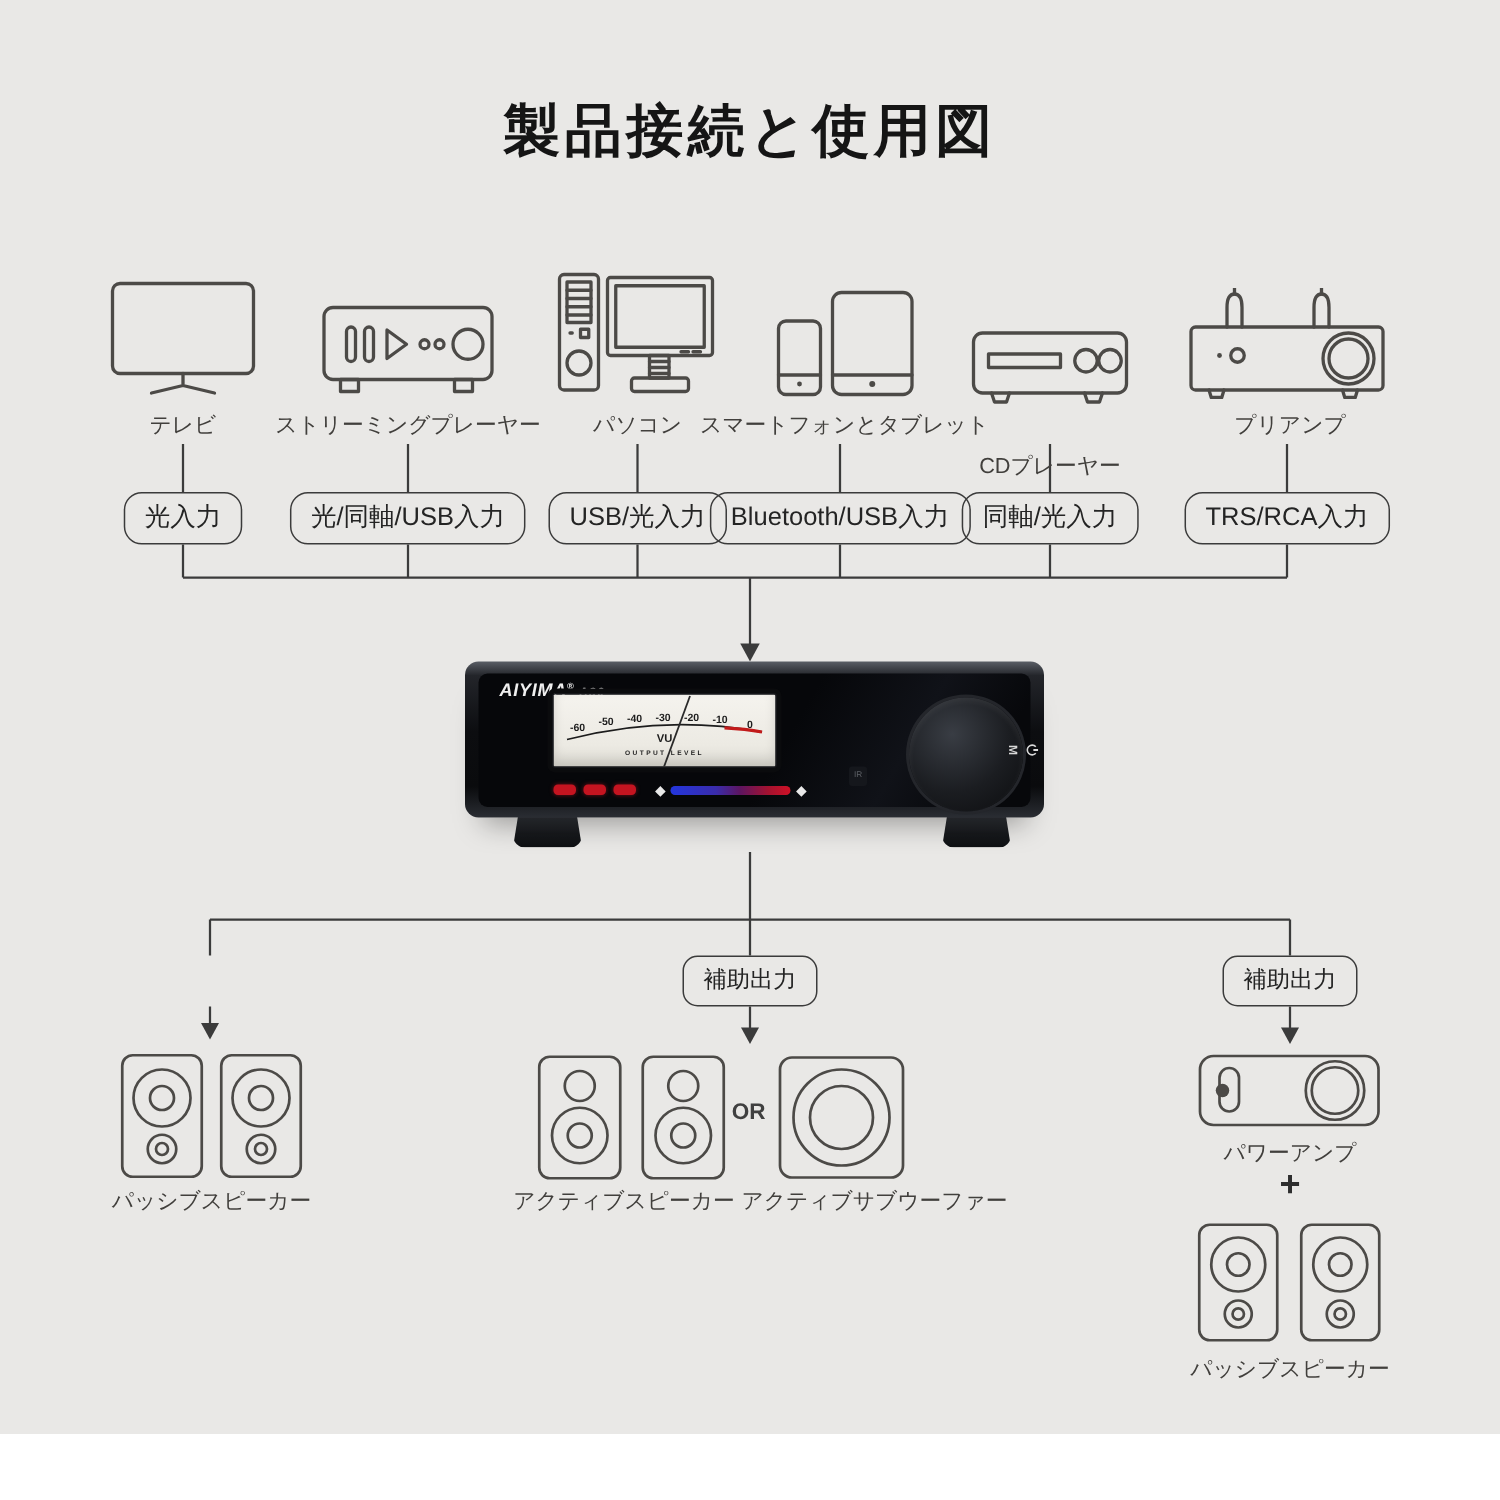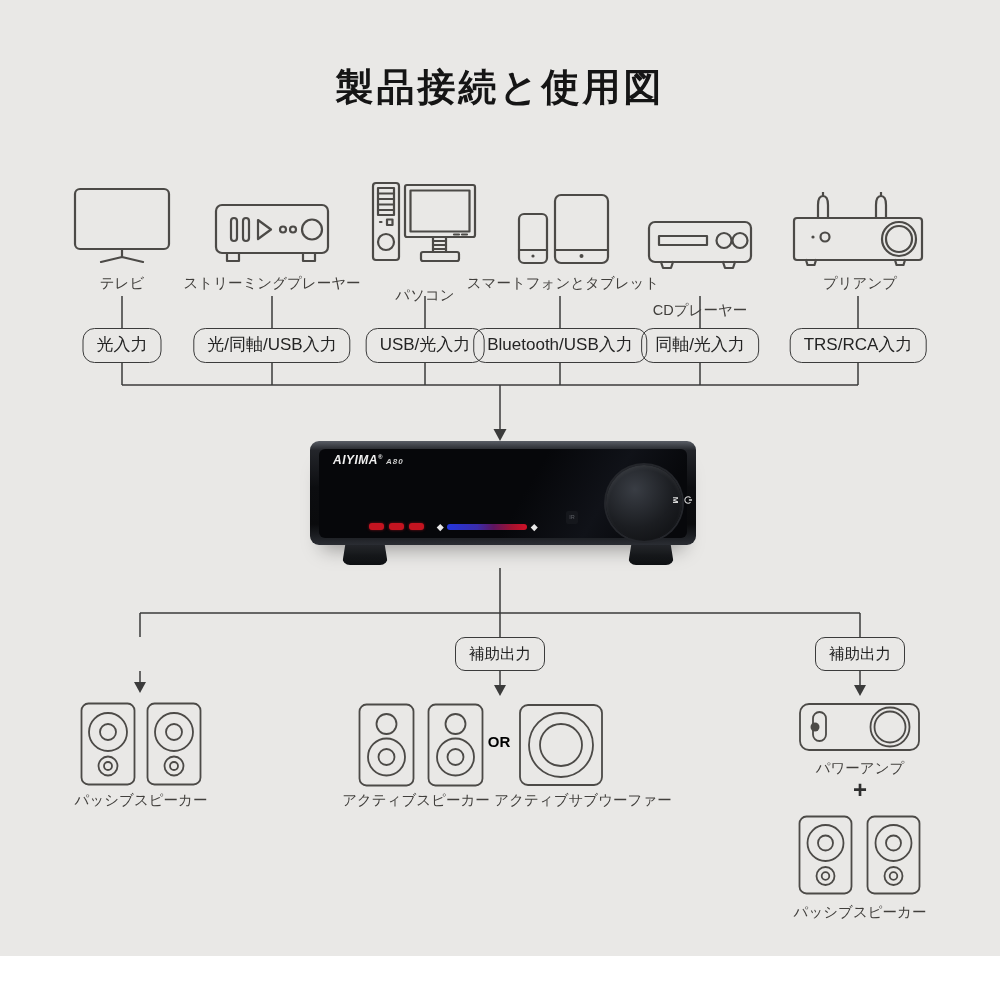--- a/index.html
+++ b/index.html
@@ -56,21 +56,21 @@
           box-shadow:0 0 0 2px #24262b, inset 0 2px 4px rgba(255,255,255,.08); }
   .side-ctrls { position:absolute; right:1px; top:40px; display:flex; flex-direction:column; align-items:center;
                 gap:4px; transform:rotate(90deg); transform-origin:center; }
   .side-ctrls .m { color:#d8d8d8; font-size:8px; font-weight:bold; }
   .amp-foot { position:absolute; top:101px; width:46px; height:23px; z-index:1;
               background:linear-gradient(180deg,#34373d 0%,#17191c 60%,#0e1013 100%);
               clip-path:polygon(8% 0, 92% 0, 100% 100%, 0 100%); border-radius:0 0 8px 8px; }
   .amp-foot.f1 { left:32px; } .amp-foot.f2 { left:318px; }
 
   .flow-label { position:absolute; transform:translateX(-50%); white-space:nowrap; color:#413f3c; font-size:14.5px; }
-  .or-label { position:absolute; transform:translateX(-50%); color:#000000; font-size:15px; font-weight:600;text-align:center; }
+  .or-label { position:absolute; transform:translateX(-50%); color:#404040; font-size:15px; font-weight:600;text-align:center; }
   .plus-label { position:absolute; transform:translateX(-50%); color:#2e2e2e; font-size:24px; font-weight:700; }
 </style>
 </head>
 <body>
 
 <div class="canvas">
 
   <div class="title">製品接続と使用図</div>
 
   <svg class="wires" width="1000" height="1000">
@@ -157,41 +157,57 @@
       <circle cx="21" cy="45" r="1.6" fill="#4c4a47" stroke="none"></circle>
       <circle cx="33" cy="45" r="4.5" class="dev-stroke"></circle>
       <circle cx="107" cy="47" r="17" class="dev-stroke"></circle>
       <circle cx="107" cy="47" r="13" class="dev-stroke" stroke-width="1.6"></circle>
       <path d="M14,68 l1.5,5 h7 l1.5,-5 M103,68 l1.5,5 h7 l1.5,-5" class="dev-stroke" stroke-width="1.6"></path>
     </svg>
   </div>
 
   <div class="dev-label" style="left:122px;">テレビ</div>
   <div class="dev-label" style="left:272px;">ストリーミングプレーヤー</div>
-  <div class="dev-label" style="left:425px;margin-top:12px;">パソコン</div>
+  <div class="dev-label" style="left:425px;">パソコン</div>
   <div class="dev-label" style="left:563px;">スマートフォンとタブレット</div>
   <div class="dev-label" style="left:700px;margin-top:27px;">CDプレーヤー</div>
   <div class="dev-label" style="left:860px;">プリアンプ</div>
 
   <div class="inputs">
     <div class="pill-box" style="left:122px;">光入力</div>
     <div class="pill-box" style="left:272px;">光/同軸/USB入力</div>
     <div class="pill-box" style="left:425px;">USB/光入力</div>
     <div class="pill-box" style="left:560px;">Bluetooth/USB入力</div>
     <div class="pill-box" style="left:700px;">同軸/光入力</div>
     <div class="pill-box" style="left:858px;">TRS/RCA入力</div>
   </div>
 
   <div class="amp">
     <div class="amp-foot f1"></div>
     <div class="amp-foot f2"></div>
     <div class="amp-body">
       <div class="amp-face">
         <div class="amp-brand">
           <span>AIYIMA</span><sup>®</sup><span class="amp-model">A80</span>
+        </div>
+        <div class="vu">
+          <svg width="148" height="48" viewBox="0 0 148 48">
+            <path d="M9,30 Q74,13 139,25" stroke="#1c1c1c" stroke-width="1.2" fill="none"></path>
+            <path d="M114,22.3 Q128,23 139,25" stroke="#c21a1a" stroke-width="2.2" fill="none"></path>
+            <text x="16" y="24" font-size="7" text-anchor="middle">-60</text>
+            <text x="35" y="20.5" font-size="7" text-anchor="middle">-50</text>
+            <text x="54" y="18.5" font-size="7" text-anchor="middle">-40</text>
+            <text x="73" y="17.5" font-size="7" text-anchor="middle">-30</text>
+            <text x="92" y="17.5" font-size="7" text-anchor="middle">-20</text>
+            <text x="111" y="19" font-size="7" text-anchor="middle">-10</text>
+            <text x="131" y="22" font-size="7" text-anchor="middle">0</text>
+            <text x="74" y="31.5" font-size="7.5" text-anchor="middle">VU</text>
+            <text x="74" y="40" font-size="4.4" letter-spacing="1.6" text-anchor="middle" font-weight="normal" fill="#2a2a2a">OUTPUT LEVEL</text>
+            <line x1="73" y1="50" x2="91" y2="1" stroke="#2a2a2a" stroke-width="1.2"></line>
+          </svg>
         </div>
         <div class="ind-row">
           <div class="ind-pill"></div>
           <div class="ind-pill"></div>
           <div class="ind-pill"></div>
         </div>
         <div class="vol-bar">
           <span class="vol-diamond l"></span>
           <span class="vol-diamond r"></span>
         </div>

